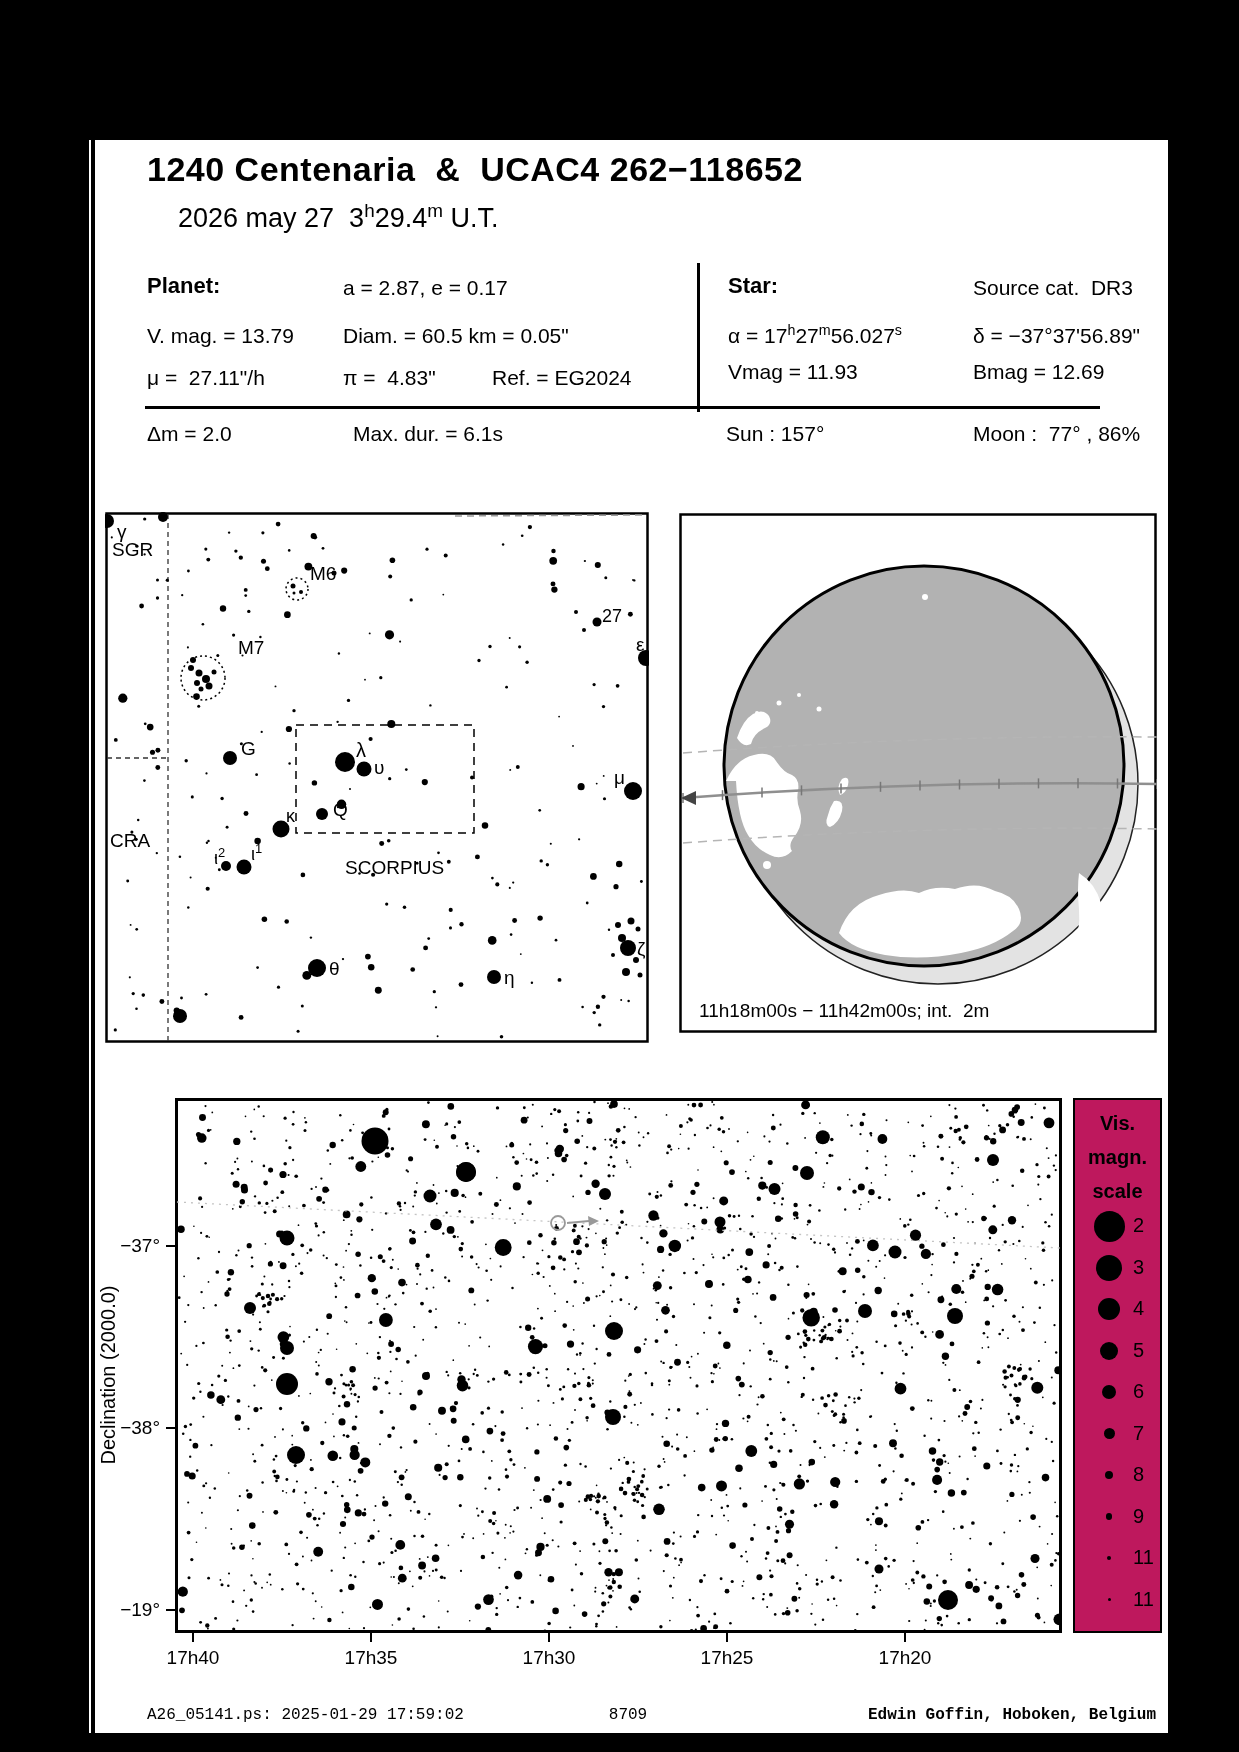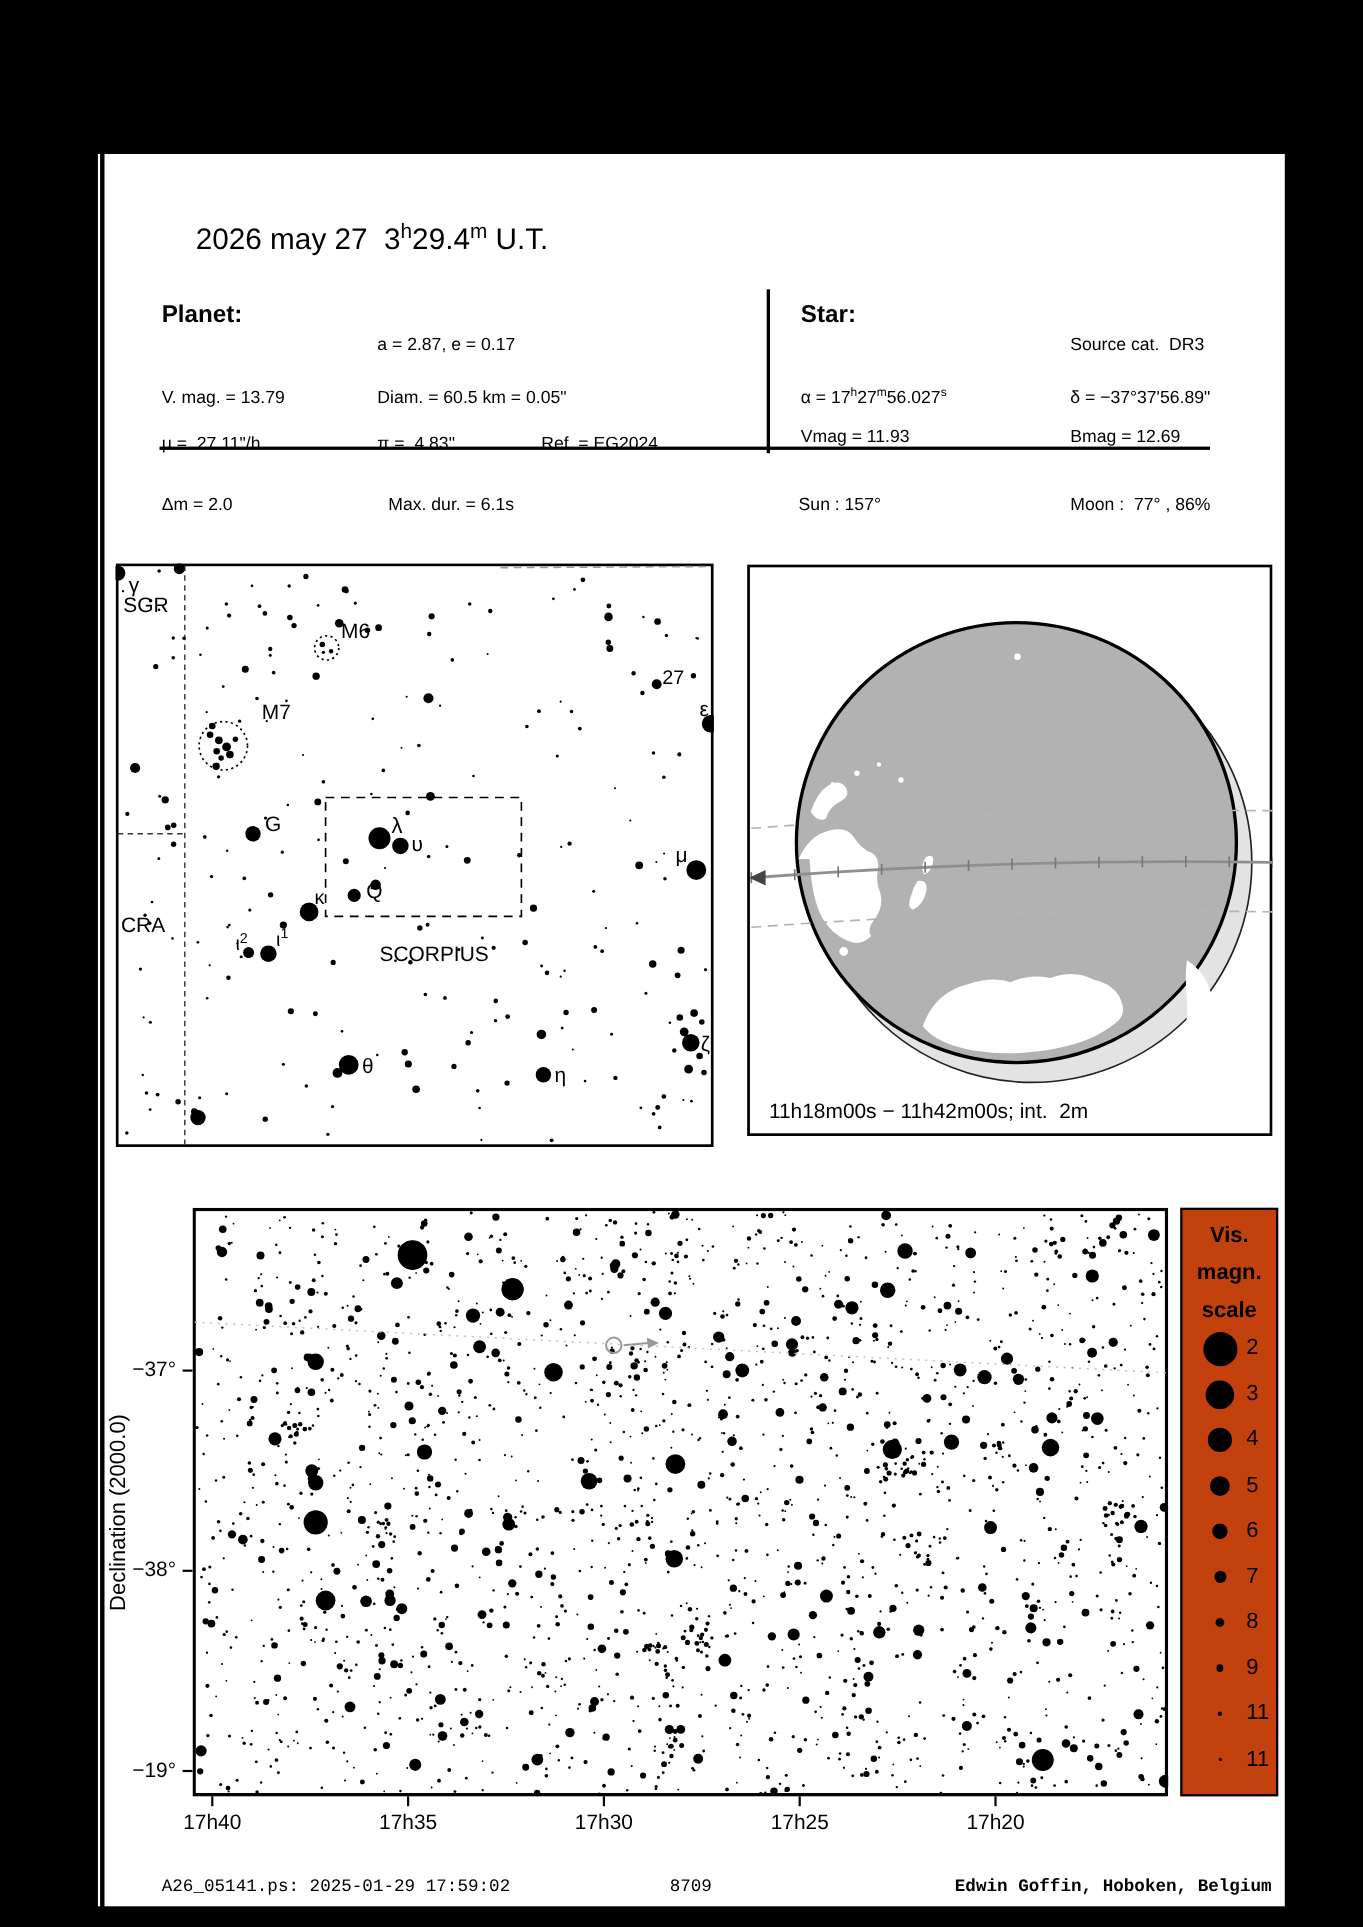--- a/index.html
+++ b/index.html
@@ -5,44 +5,45 @@
   html,body{margin:0;padding:0;background:#000;}
   #page-wrap{position:relative;width:1239px;height:1752px;background:#000;overflow:hidden;
              font-family:"Liberation Sans",sans-serif;color:#000;}
   #paper{position:absolute;left:95px;top:140px;width:1073px;height:1593px;background:#fff;}
   #edge-line{position:absolute;left:89px;top:140px;width:2px;height:1593px;background:#fff;}
   .abs{position:absolute;white-space:pre;}
   .t-title{font-size:34px;font-weight:bold;letter-spacing:.5px;}
   .t-sub{font-size:27px;}
   .t-sub sup,.t-title sup{font-size:70%;}
   .t-head{font-size:22px;font-weight:bold;}
-  .t-cell{font-size:16px;margin-top:29px;}
+  .t-cell{font-size:21px;}
   .t-cell sup{font-size:68%;}
   .vline{position:absolute;background:#000;}
   .hline{position:absolute;background:#000;}
   .tick{position:absolute;background:#000;}
   .ticklab{position:absolute;font-size:19px;text-align:center;white-space:pre;}
   .yticklab{position:absolute;font-size:19px;text-align:right;white-space:pre;}
   .axlab{position:absolute;font-size:20px;white-space:pre;}
   #ylabel{transform:translate(-50%,-50%) rotate(-90deg);}
   #legend-box{position:absolute;left:1073px;top:1098px;width:89px;height:535px;
-              border:2.5px solid #000;background:#c2410c;box-sizing:border-box;}
+              border:2.5px solid #000;background:#be185d;box-sizing:border-box;}
   .leg-head{position:absolute;width:100%;text-align:center;font-size:20px;font-weight:bold;}
   .leg-dot{position:absolute;background:#000;border-radius:50%;}
   .leg-lab{position:absolute;font-size:20px;}
   .footer{position:absolute;font-family:"Liberation Mono",monospace;font-size:16px;white-space:pre;}
   svg text{font-family:"Liberation Sans",sans-serif;}
 </style>
 </head>
 <body>
 
 <div id="page-wrap">
   <div id="edge-line"></div>
   <div id="paper"></div>
 
+  <div class="abs t-title" style="left:147px;top:150px;">1240 Centenaria  &amp;  UCAC4 262−118652</div>
   <div class="abs t-sub" style="left:178px;top:200px;"><span>2026 may 27  3</span><sup>h</sup><span>29.4</span><sup>m</sup><span> U.T.</span></div>
 
   <div class="abs t-head" style="left:147px;top:273px;">Planet:</div>
   <div class="abs t-cell" style="left:343px;top:276px;">a = 2.87, e = 0.17</div>
   <div class="abs t-cell" style="left:147px;top:324px;">V. mag. = 13.79</div>
   <div class="abs t-cell" style="left:343px;top:324px;">Diam. = 60.5 km = 0.05"</div>
   <div class="abs t-cell" style="left:147px;top:366px;">μ =  27.11"/h</div>
   <div class="abs t-cell" style="left:343px;top:366px;">π =  4.83"</div>
   <div class="abs t-cell" style="left:492px;top:366px;">Ref. = EG2024</div>
 

